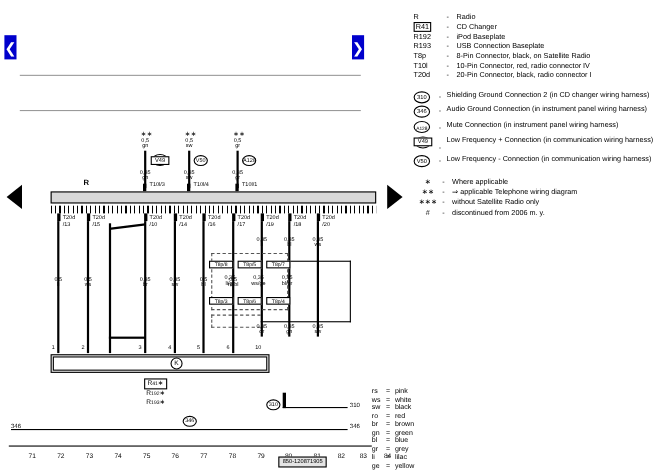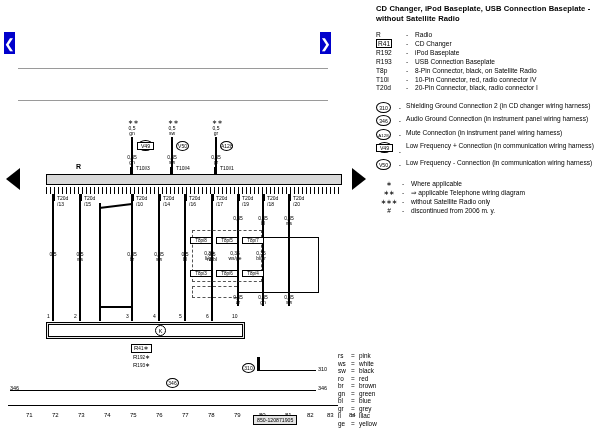--- a/index.html
+++ b/index.html
@@ -377,21 +377,20 @@
   <div class="scale-num" style="left:285px;">81</div>
   <div class="scale-num" style="left:307px;">82</div>
   <div class="scale-num" style="left:327px;">83</div>
   <div class="scale-num" style="left:349px;">84</div>
 
   <div id="drawnum">850-120871905</div>
 </div>
 
 <div id="legend-panel" class="abs">
 
-  <div id="legend-title">CD Changer, iPod Baseplate, USB Connection Baseplate - without Satellite Radio</div>
 
   <div class="leg-table">
     <div class="leg-row">
       <span class="leg-key">R</span>
       <span class="leg-dash">-</span>
       <span class="leg-val">Radio</span>
     </div>
     <div class="leg-row">
       <span class="leg-key"><span style="border:1px solid #000;padding:0 1px;">R41</span></span>
       <span class="leg-dash">-</span>

